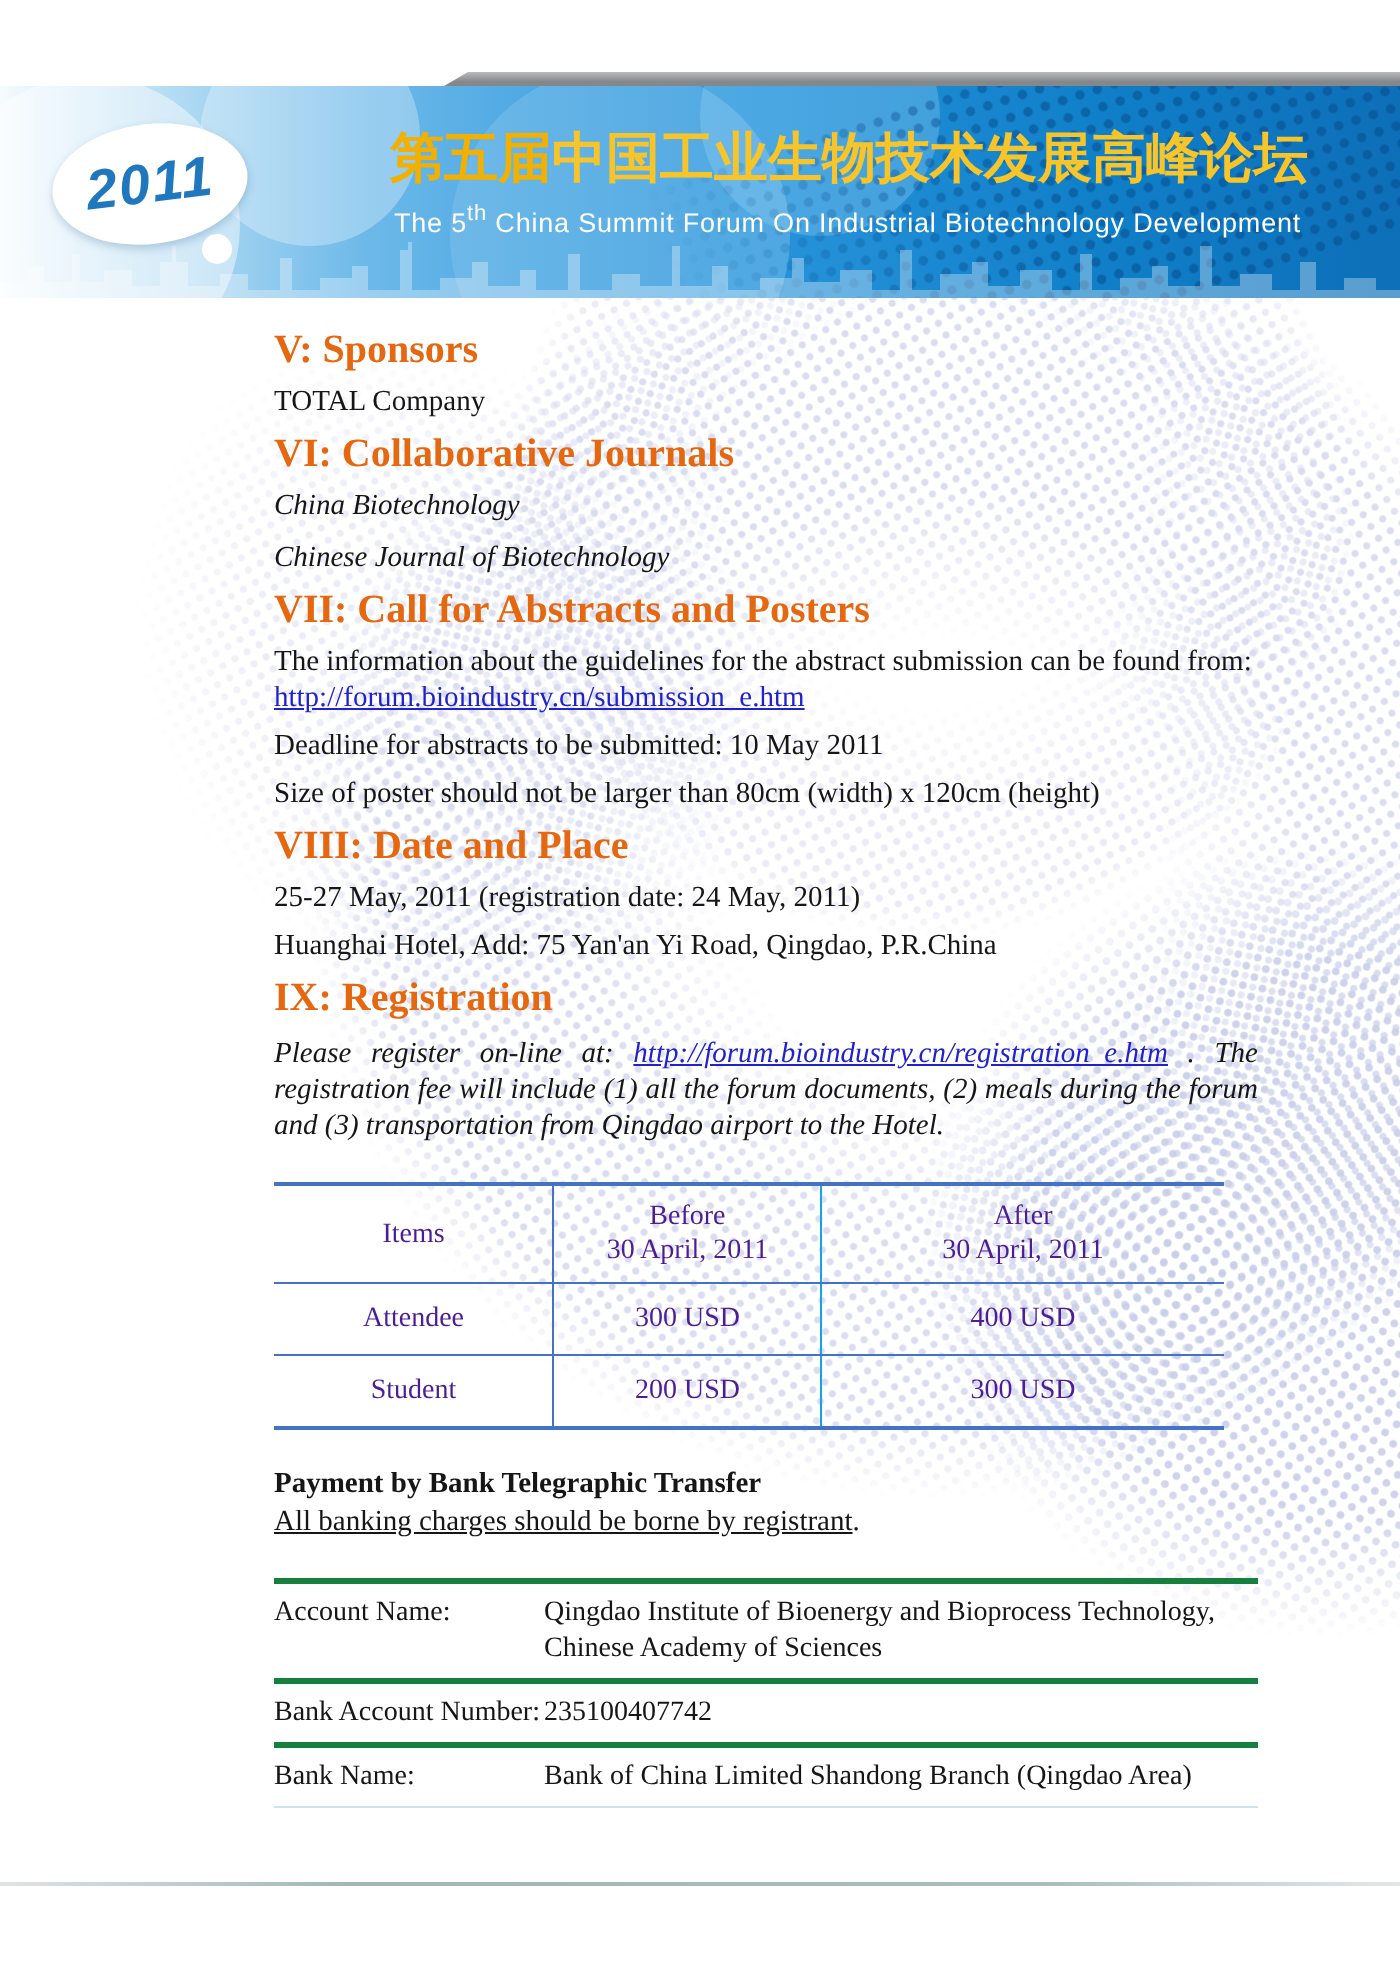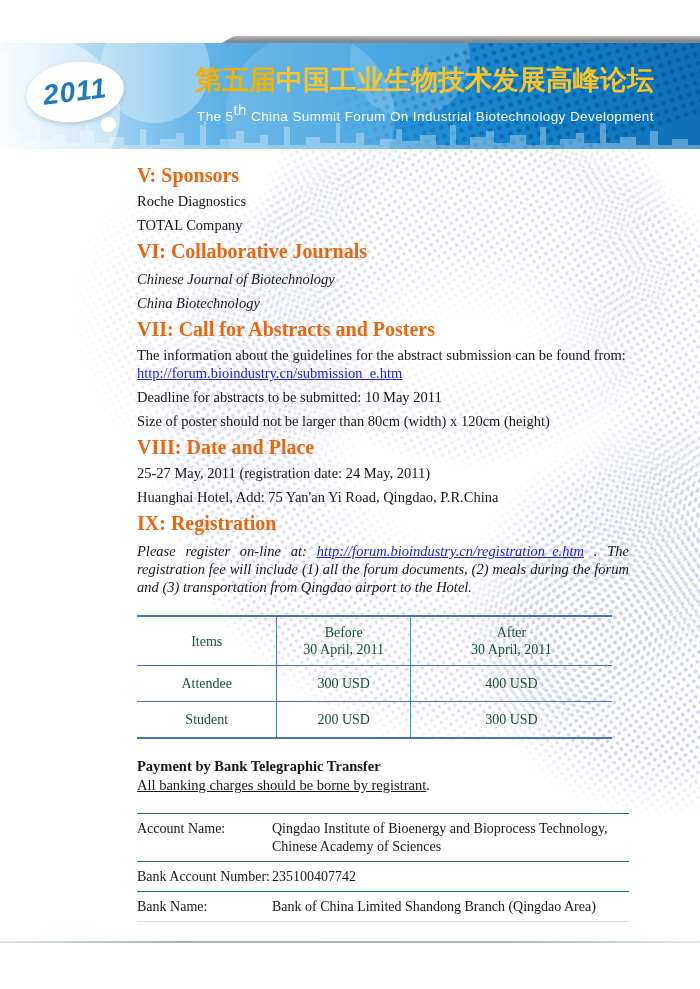--- a/index.html
+++ b/index.html
@@ -45,50 +45,50 @@
         box-shadow:0 2px 4px rgba(30,90,140,.25);}
   .year-badge span{font-family:"Liberation Sans",sans-serif;font-style:italic;font-weight:bold;
         font-size:28px;color:#1f77bd;letter-spacing:1px;}
   .year-dot{position:absolute;left:101px;top:74px;width:15px;height:15px;background:#fff;border-radius:50%;}
   .title-zh{position:absolute;left:195px;top:22px;width:480px;white-space:nowrap;
         font-family:"DejaVu Sans",sans-serif;font-size:27px;line-height:30px;font-weight:bold;}
   .title-zh .zh-prefix{color:#f2b000;}
   .title-zh .zh-rest{color:#f7c52a;}
   .subtitle{position:absolute;left:197px;top:58px;white-space:nowrap;
         font-family:"Liberation Sans",sans-serif;font-size:13.5px;color:#ffffff;letter-spacing:.4px;}
-  .subtitle sup{font-size:15px;vertical-align:6px;}
+  .subtitle sup{font-size:11px;vertical-align:6px;}
   .skyline{position:absolute;left:0;bottom:0;width:700px;height:34px;}
 
   
   .content{position:absolute;left:105px;top:158px;width:492px;z-index:4;margin-left:32px;}
   .content h2{margin:6px 0 0;font-size:20px;line-height:22px;font-weight:bold;color:#e5670f;}
   .content p{margin:6px 0 0;font-size:14.5px;line-height:18px;color:#161616;}
   .content p.it{font-style:italic;}
   .content a{color:#2222cc;text-decoration:underline;word-break:break-all;}
   .reg-para{margin-top:8px !important;text-align:justify;line-height:18px;font-style:italic;}
   .mt8{margin-top:8px !important;}
 
   
   .fee-table{margin-top:19px;border-collapse:collapse;width:475px;text-align:center;
-        font-size:14px;color:#14532d;border-top:2px solid #4472c4;border-bottom:2px solid #4472c4;}
+        font-size:14px;color:#4c1d95;border-top:2px solid #4472c4;border-bottom:2px solid #4472c4;}
   .fee-table td{padding:0;}
   .fee-table .hrow td{height:48px;border-bottom:1px solid #4472c4;line-height:17px;}
   .fee-table .drow td{height:35px;}
   .fee-table .drow1 td{border-bottom:1px solid #4472c4;}
   .fee-table td.colb{border-left:1px solid #4472c4;border-right:1px solid #0ea5e9;}
   .fee-table td:nth-child(1){width:140px;}
   .fee-table td:nth-child(2){width:133px;}
   .fee-table td:nth-child(3){width:202px;}
 
   
   .pay-head{margin-top:18px !important;font-weight:bold;font-size:14.5px;}
   .pay-note{margin-top:1px !important;font-size:14.5px;}
   .pay-note .u{text-decoration:underline;}
   .bank-table{margin-top:19px;border-collapse:collapse;width:492px;font-size:14px;color:#161616;}
-  .bank-table td{padding:6px 0 5px;vertical-align:top;border-top:1px solid #15803d;line-height:18px;}
+  .bank-table td{padding:6px 0 5px;vertical-align:top;border-top:3px solid #15803d;line-height:18px;}
   .bank-table tr:last-child td{border-bottom:1px solid #cfe2f0;}
   .bank-table td.lbl{width:135px;}
 
   
   .footer-line{position:absolute;left:0;top:941px;width:700px;height:2px;z-index:4;
         background:linear-gradient(90deg,rgba(158,178,178,.35) 0%,#a2b6b6 25%,#aabebe 75%,rgba(158,178,178,.3) 100%);}
 </style>
 </head>
 <body>
 
@@ -113,26 +113,25 @@
       <span>2011</span>
     </div>
     <div class="year-dot"></div>
     <div class="title-zh"><span class="zh-prefix">第五届</span><span class="zh-rest">中国工业生物技术发展高峰论坛</span></div>
     <div class="subtitle"><span>The 5</span><sup>th</sup><span> China Summit Forum On Industrial Biotechnology Development</span></div>
   </div>
 
   <div class="content">
 
     <h2>V: Sponsors</h2>
-    <p>Roche Diagnostics</p>
     <p>TOTAL Company</p>
 
     <h2>VI: Collaborative Journals</h2>
+    <p class="it">China Biotechnology</p>
     <p class="it mt8">Chinese Journal of Biotechnology</p>
-    <p class="it">China Biotechnology</p>
 
     <h2>VII: Call for Abstracts and Posters</h2>
     <p><span>The information about the guidelines for the abstract submission can be found from: </span><a href="#">http://forum.bioindustry.cn/submission_e.htm</a></p>
     <p>Deadline for abstracts to be submitted: 10 May 2011</p>
     <p>Size of poster should not be larger than 80cm (width) x 120cm (height)</p>
 
     <h2>VIII: Date and Place</h2>
     <p>25-27 May, 2011 (registration date: 24 May, 2011)</p>
     <p>Huanghai Hotel, Add: 75 Yan'an Yi Road, Qingdao, P.R.China</p>
 

